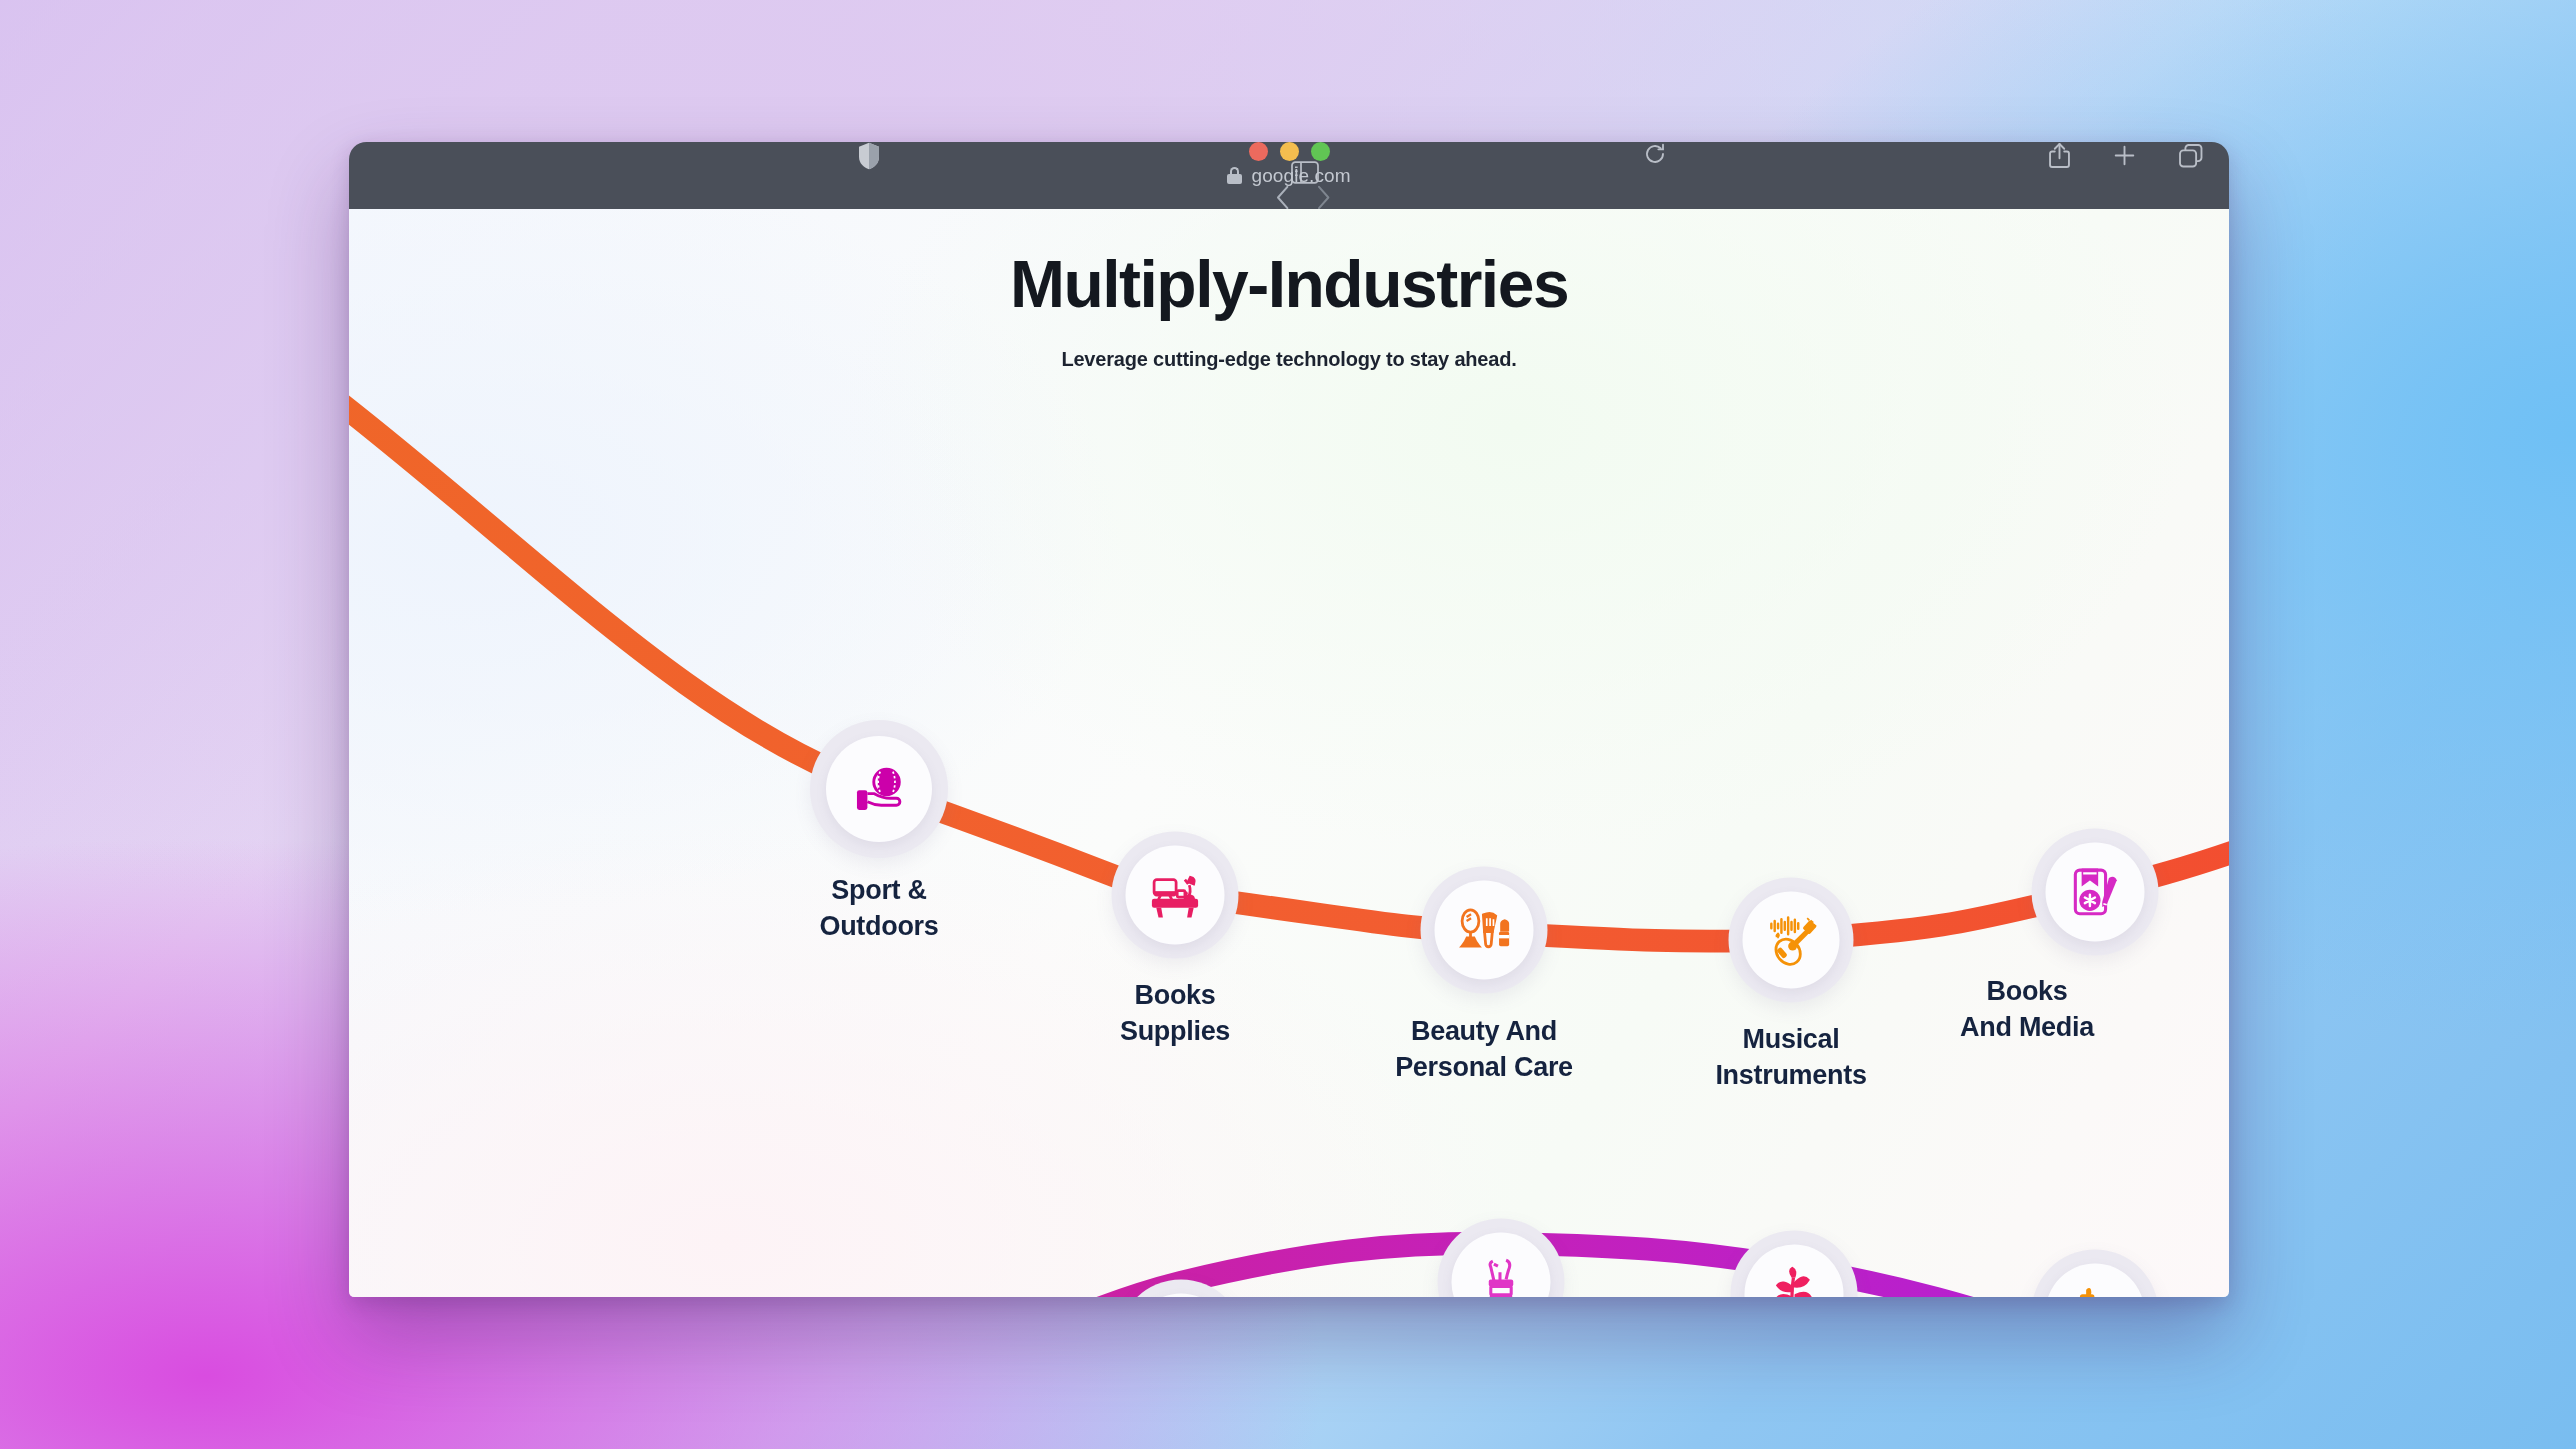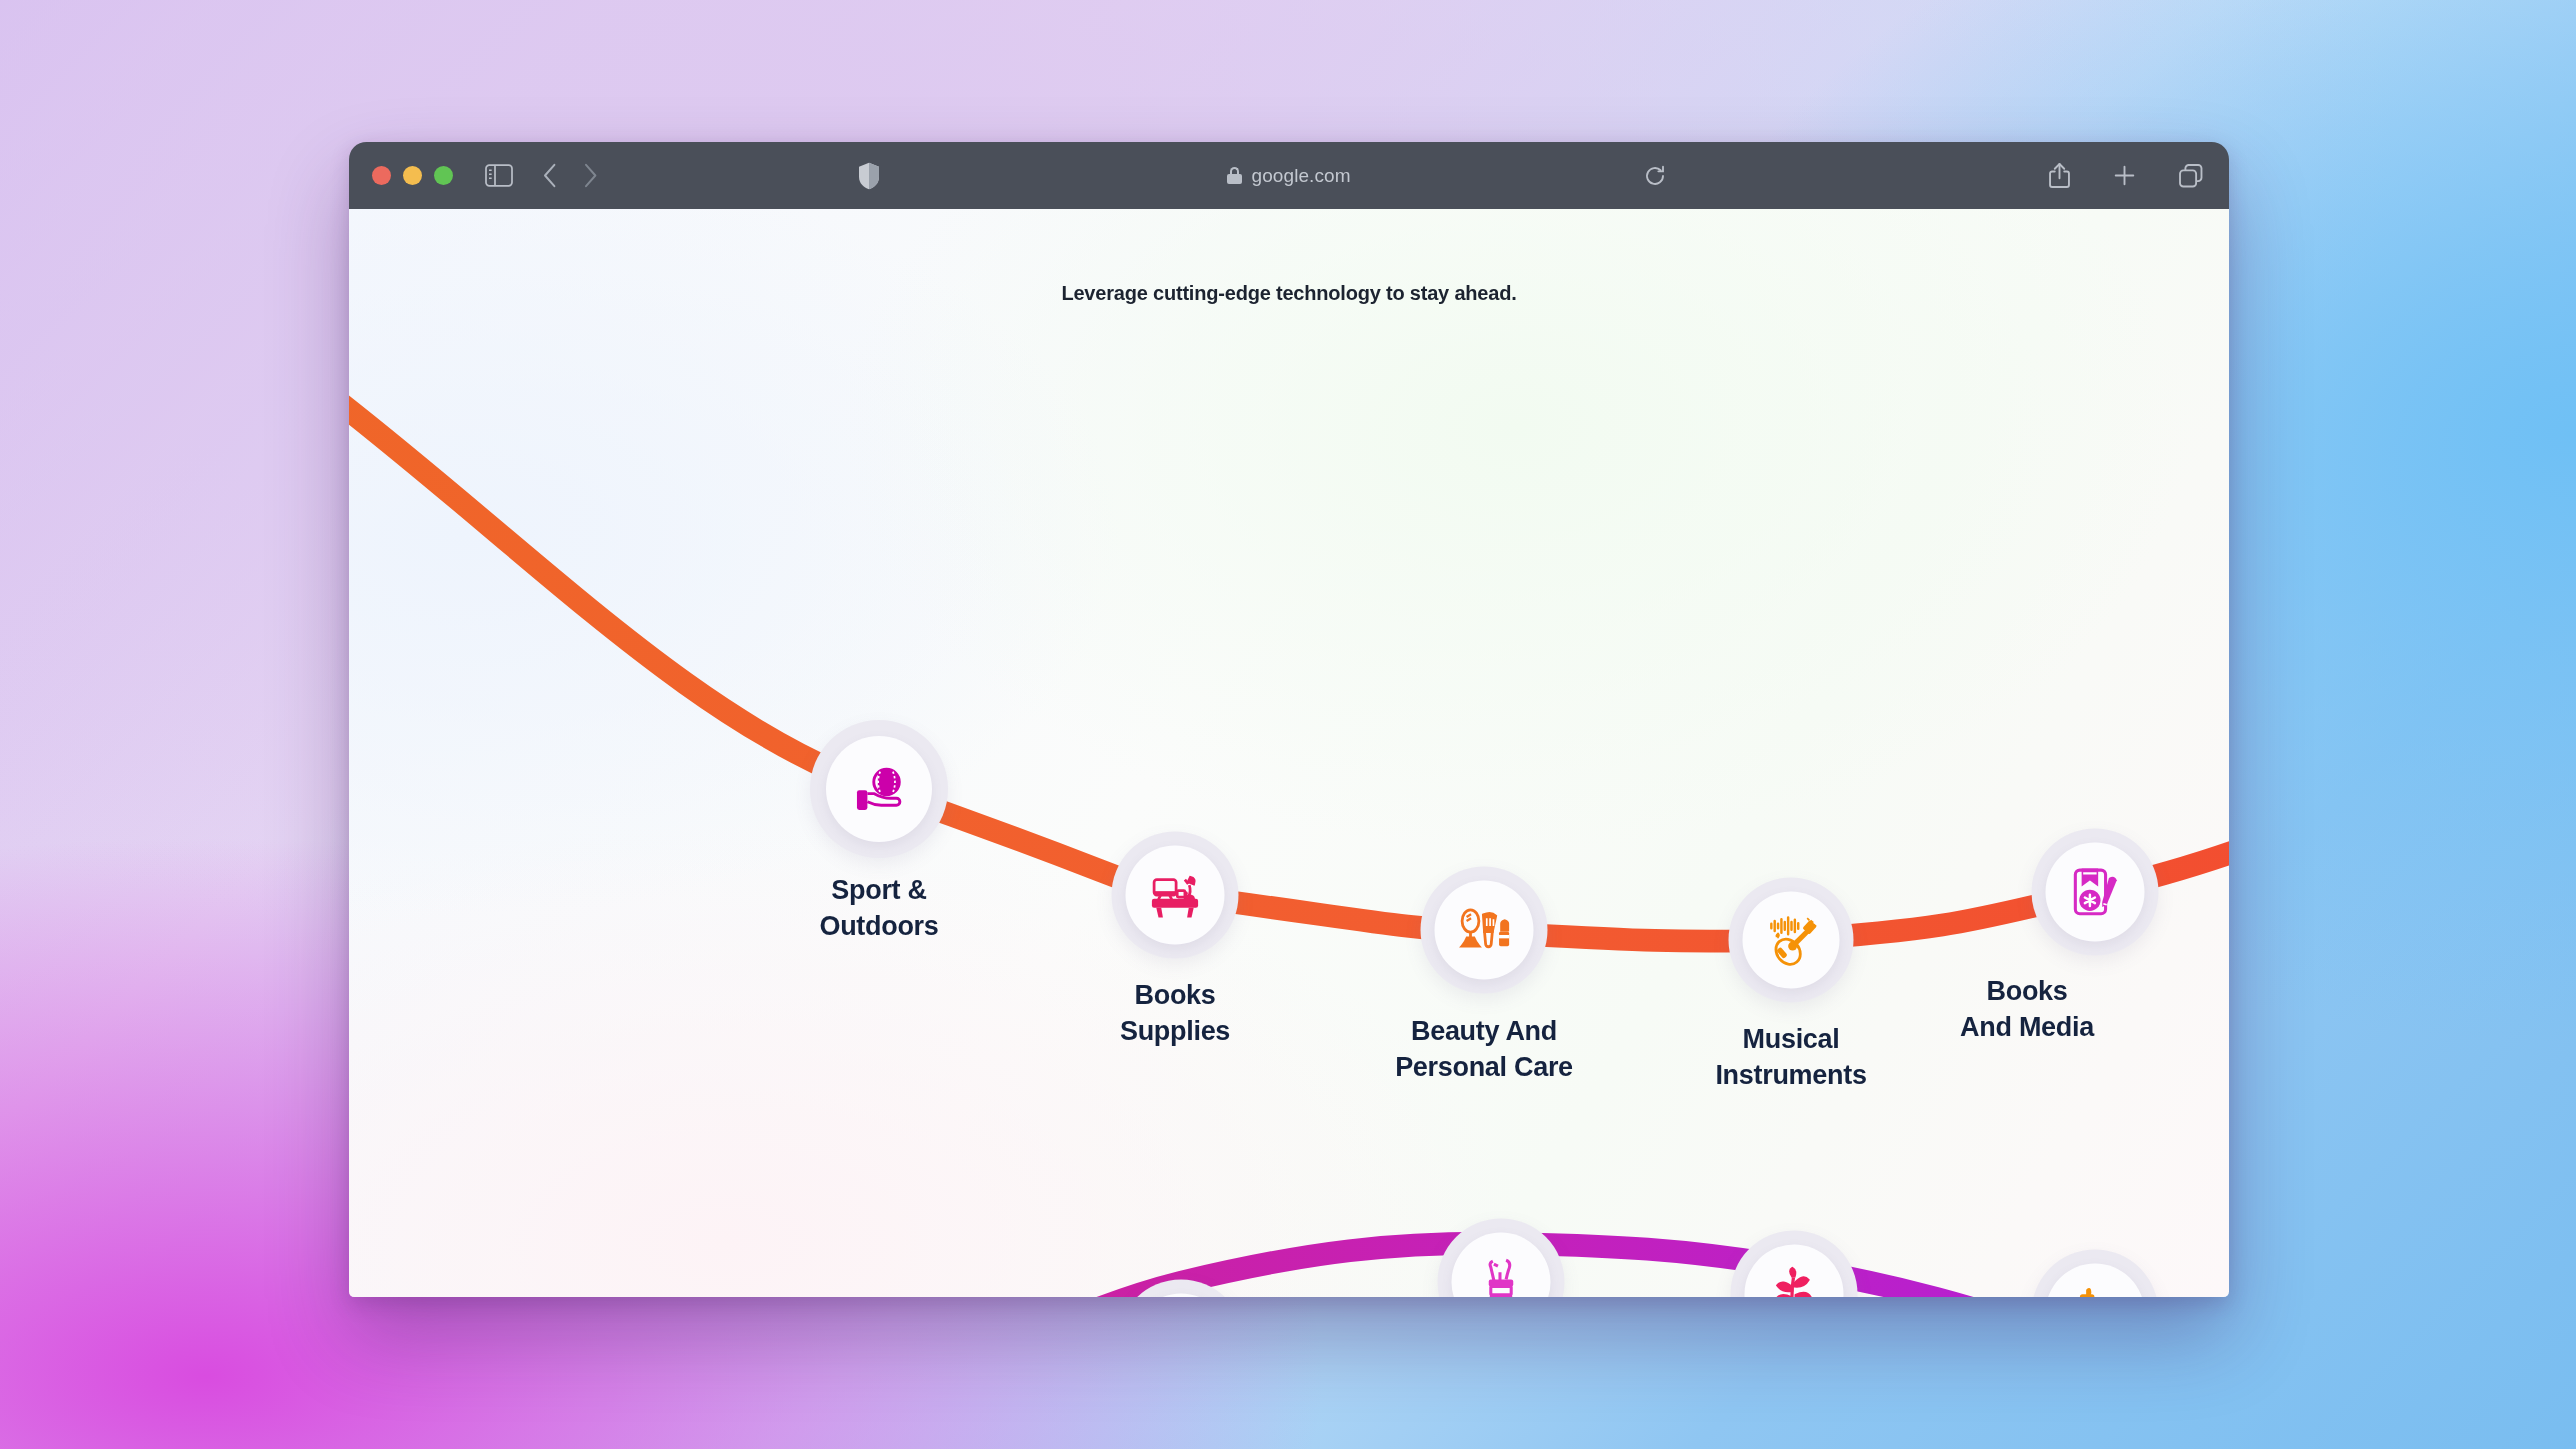--- a/index.html
+++ b/index.html
@@ -22,20 +22,21 @@
     border-radius:17.4px 17.4px 5.4px 5.4px;
     overflow:hidden;
     box-shadow: 0 40px 81px rgba(60,20,90,.32), 0 6.7px 20px rgba(60,20,90,.18);
   }
   .titlebar {
     height:67px;
     background:#4a4f59;
     display:flex; align-items:center;
     position:relative;
     padding:0 23px;
+    flex-direction:column;
   }
   .traffic { display:flex; gap:12px; align-items:center; }
   .dot { width:19px; height:19px; border-radius:50%; }
   .dot.r { background:#ec6a5e; }
   .dot.y { background:#f4bd4f; }
   .dot.g { background:#61c554; }
 
   .tb-icon { color:#b9bec7; display:flex; align-items:center; justify-content:center; }
   .sidebar-btn { margin-left:32px; }
   .navs { display:flex; gap:24px; margin-left:28px; }
@@ -184,20 +185,21 @@
           <rect x="11" y="3" width="24" height="24" rx="5"></rect>
           <rect x="3" y="11" width="24" height="24" rx="5" fill="#4a4f59"></rect>
         </svg>
       </span>
     </div>
   </div>
 
   <div class="page">
 
     <div class="hero">
+      <h1>Multiply-Industries</h1>
       <p>Leverage cutting-edge technology to stay ahead.</p>
     </div>
 
     <svg class="journey" viewBox="0 0 2802 1622" preserveAspectRatio="none">
       <defs>
         <linearGradient id="gtop" x1="0" y1="0" x2="1" y2="0">
           <stop offset="0%" stop-color="#ef6321"></stop>
           <stop offset="48%" stop-color="#f2582a"></stop>
           <stop offset="100%" stop-color="#f2402a"></stop>
         </linearGradient>

